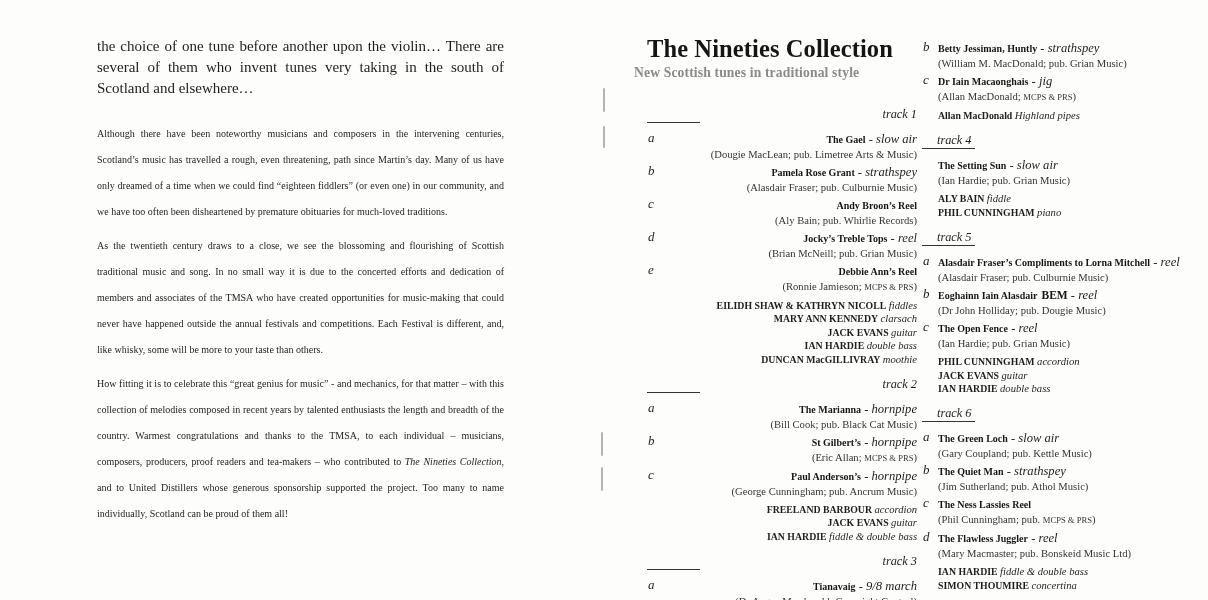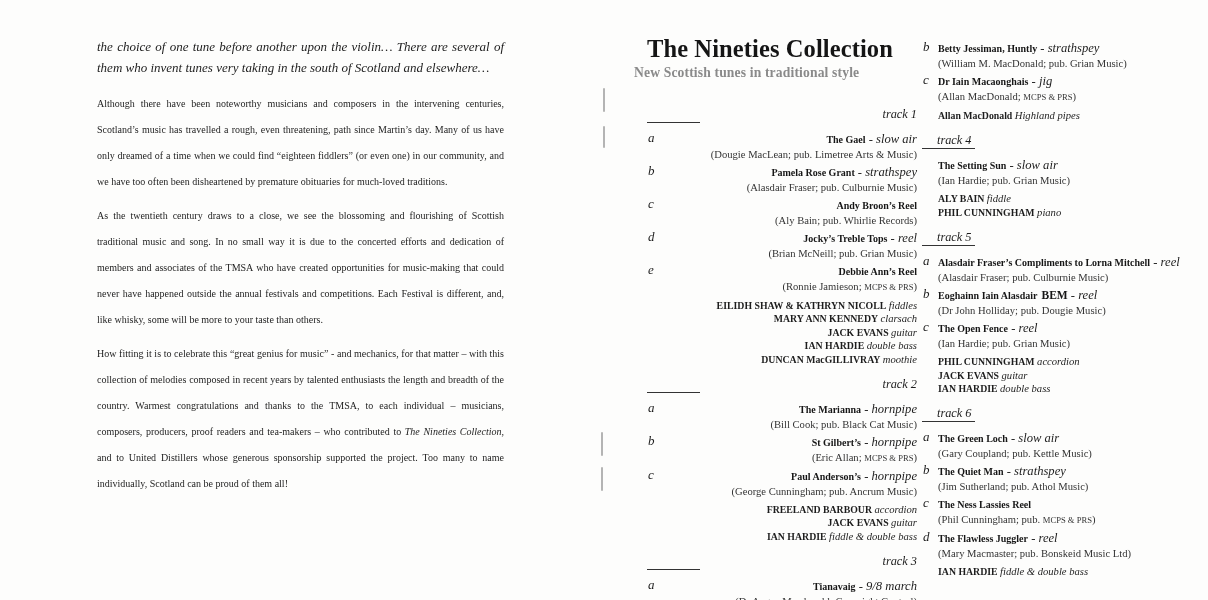--- a/index.html
+++ b/index.html
@@ -1,20 +1,20 @@
 <!DOCTYPE html>
 <html><head>
 <meta charset="utf-8">
 <style>
   html, body { margin:0; padding:0; }
   body { width:1208px; height:600px; background:#fdfdfc; position:relative; overflow:hidden;
          font-family:"Liberation Serif","DejaVu Serif",serif; color:#1d1d1d; }
   .left { position:absolute; left:97px; top:36px; width:407px; text-align:justify; }
   .left p { margin:0 0 8px 0; font-size:10px; line-height:26px; }
-  .left p.quote { font-style:italic; font-size:13px; line-height:21px; margin-bottom:13px; }
+  .left p.quote { font-size:15px; line-height:21px; margin-bottom:22px; }
   .crease { position:absolute; width:2px; background:#b4b4b4; border-radius:1px; }
   .title { position:absolute; left:647px; top:35px; font-size:24.5px; font-weight:bold; color:#151515; letter-spacing:0.1px; white-space:nowrap; }
   .subtitle { position:absolute; left:634px; top:65px; font-size:13.6px; font-weight:bold; color:#8a8a8a; white-space:nowrap; letter-spacing:0.15px; }
   .col { position:absolute; }
   .col1 { left:647px; top:106px; width:270px;text-align:right; }
   .col2 { left:922px; top:38px; width:280px; }
   .track-head { font-style:italic; font-size:12.3px; padding-left:15px; height:16px; line-height:16px; }
   .track-rule { width:53px; height:1px; background:#333; margin:0 0 6px 0; }
   .tune { position:relative; padding-left:16px; margin-bottom:1px; }
   .tune .letter { position:absolute; left:1px; top:0; font-style:italic; font-size:13px; line-height:17px; }
@@ -175,14 +175,15 @@
       <div><span class="name">The Ness Lassies Reel</span></div>
       <div class="credit"><span>(Phil Cunningham; pub. </span><span class="sc">MCPS &amp; PRS</span><span>)</span></div>
     </div>
     <div class="tune">
       <span class="letter">d</span>
       <div><span class="name">The Flawless Juggler</span><span class="kind" style="font-style: normal;"> - </span><span class="kind">reel</span></div>
       <div class="credit"><span>(Mary Macmaster; pub. Bonskeid Music Ltd)</span></div>
     </div>
     <div class="perf">
       <div><b>IAN HARDIE</b> <i>fiddle &amp; double bass</i></div>
+      <div><b>SIMON THOUMIRE</b> <i>concertina</i></div>
     </div>
   </div>
 
 </body></html>

